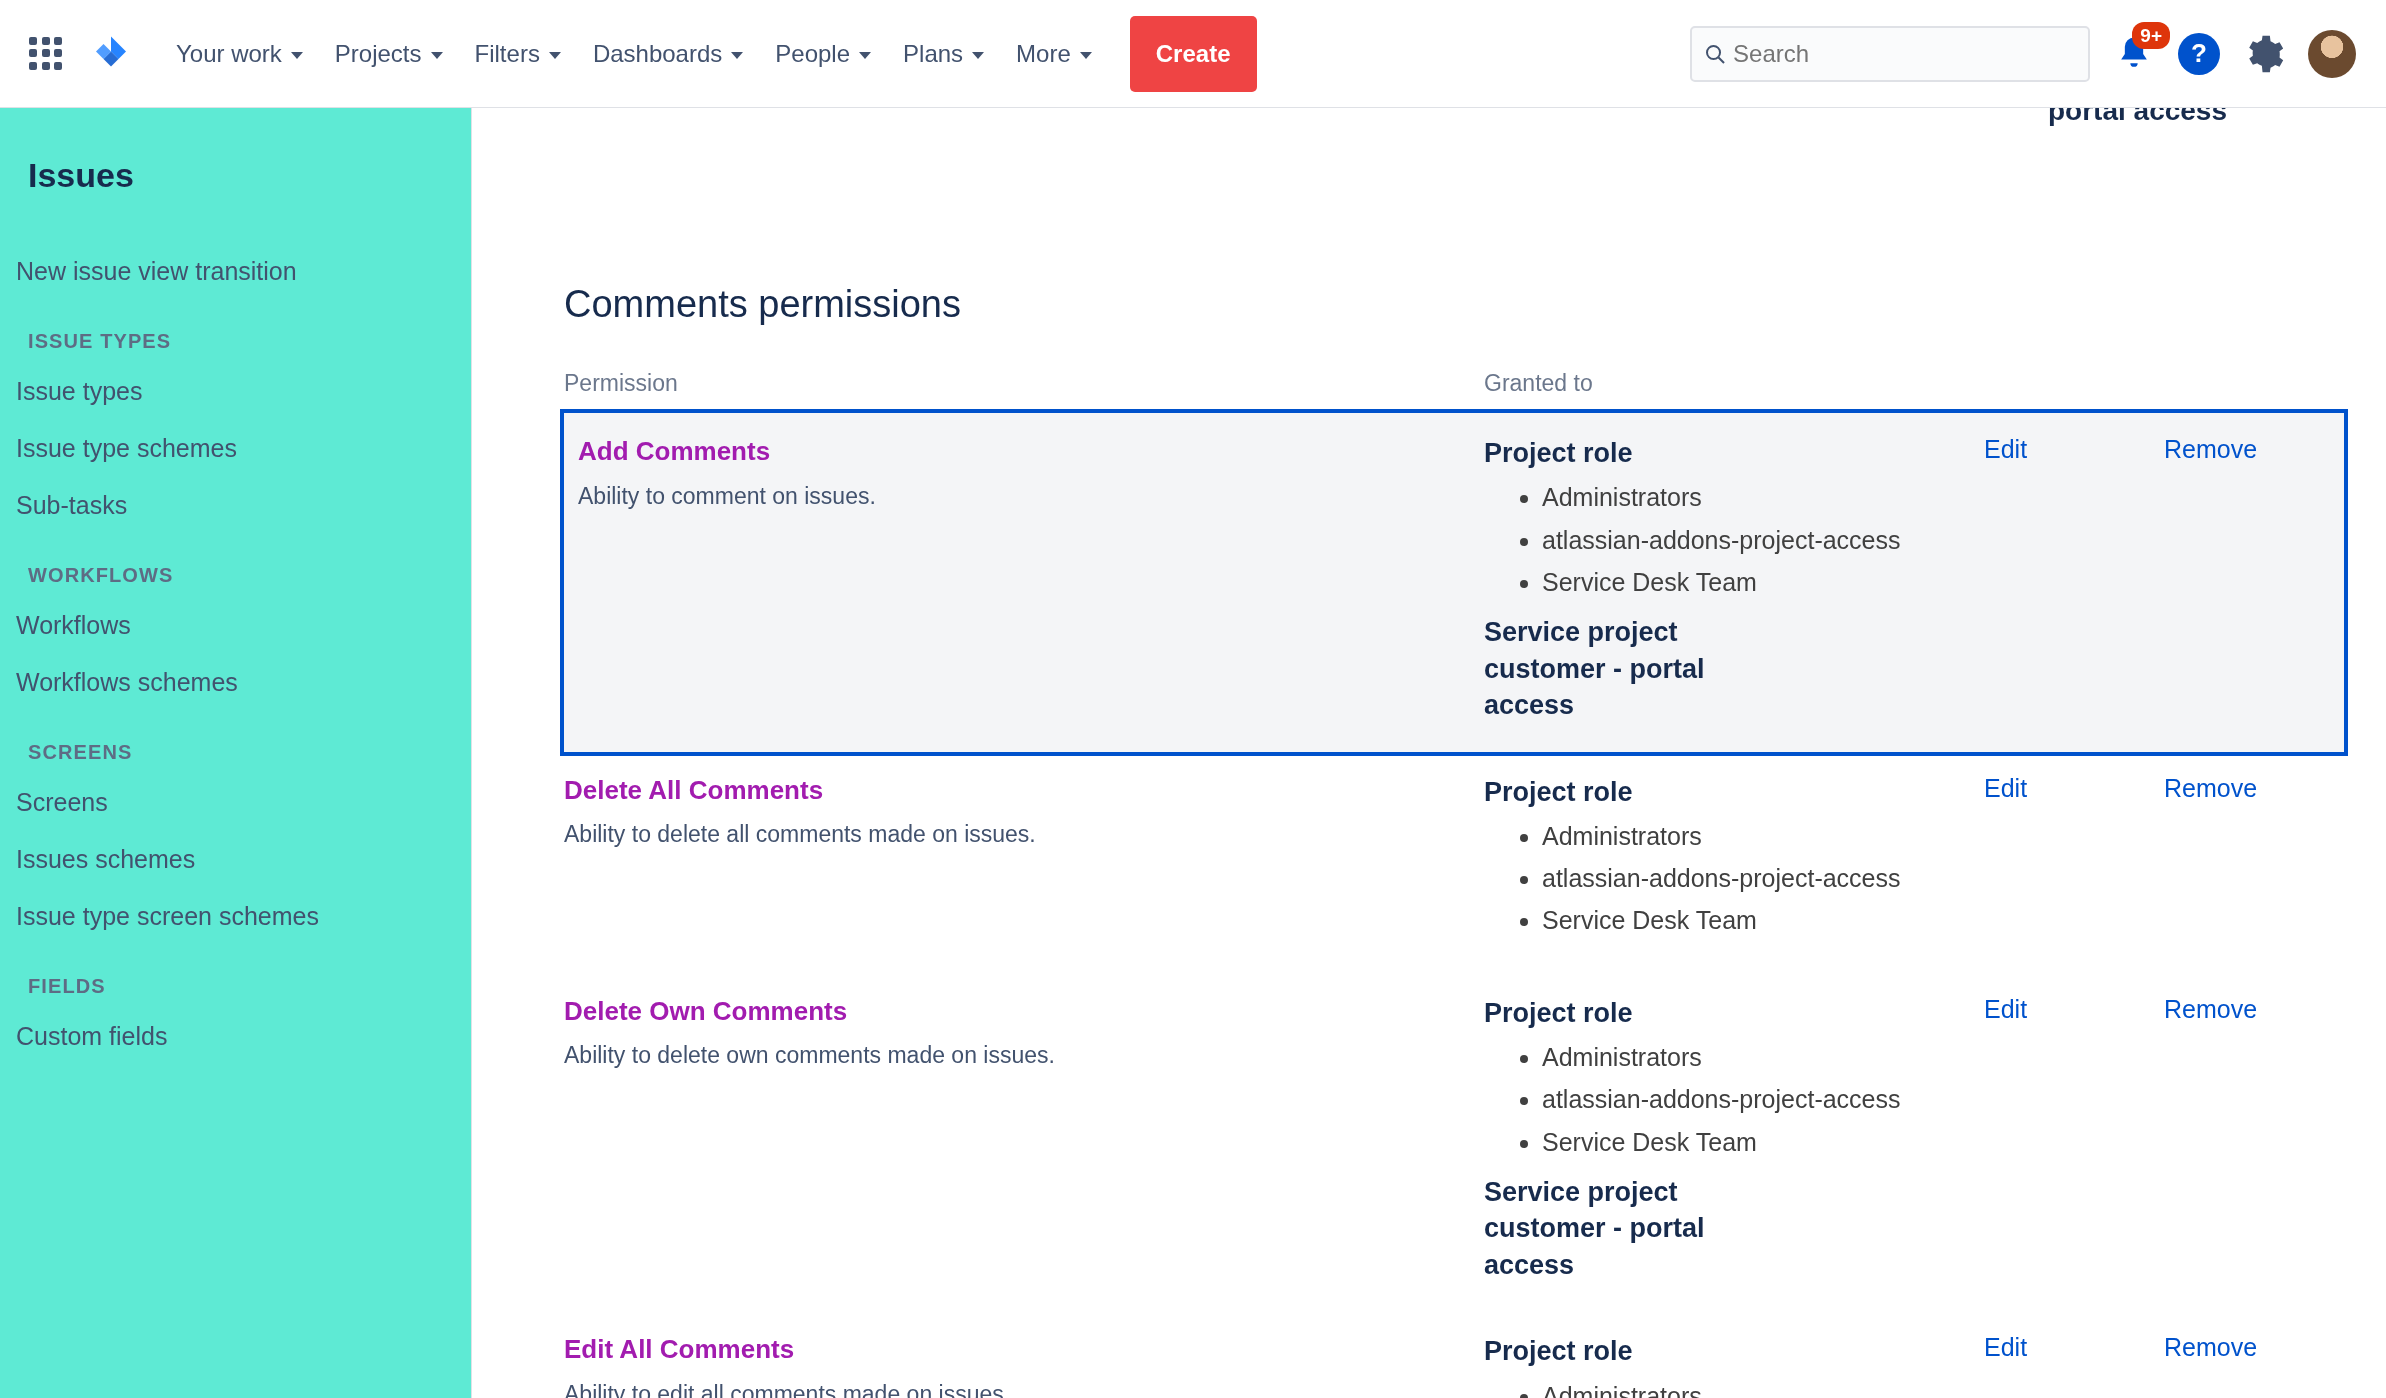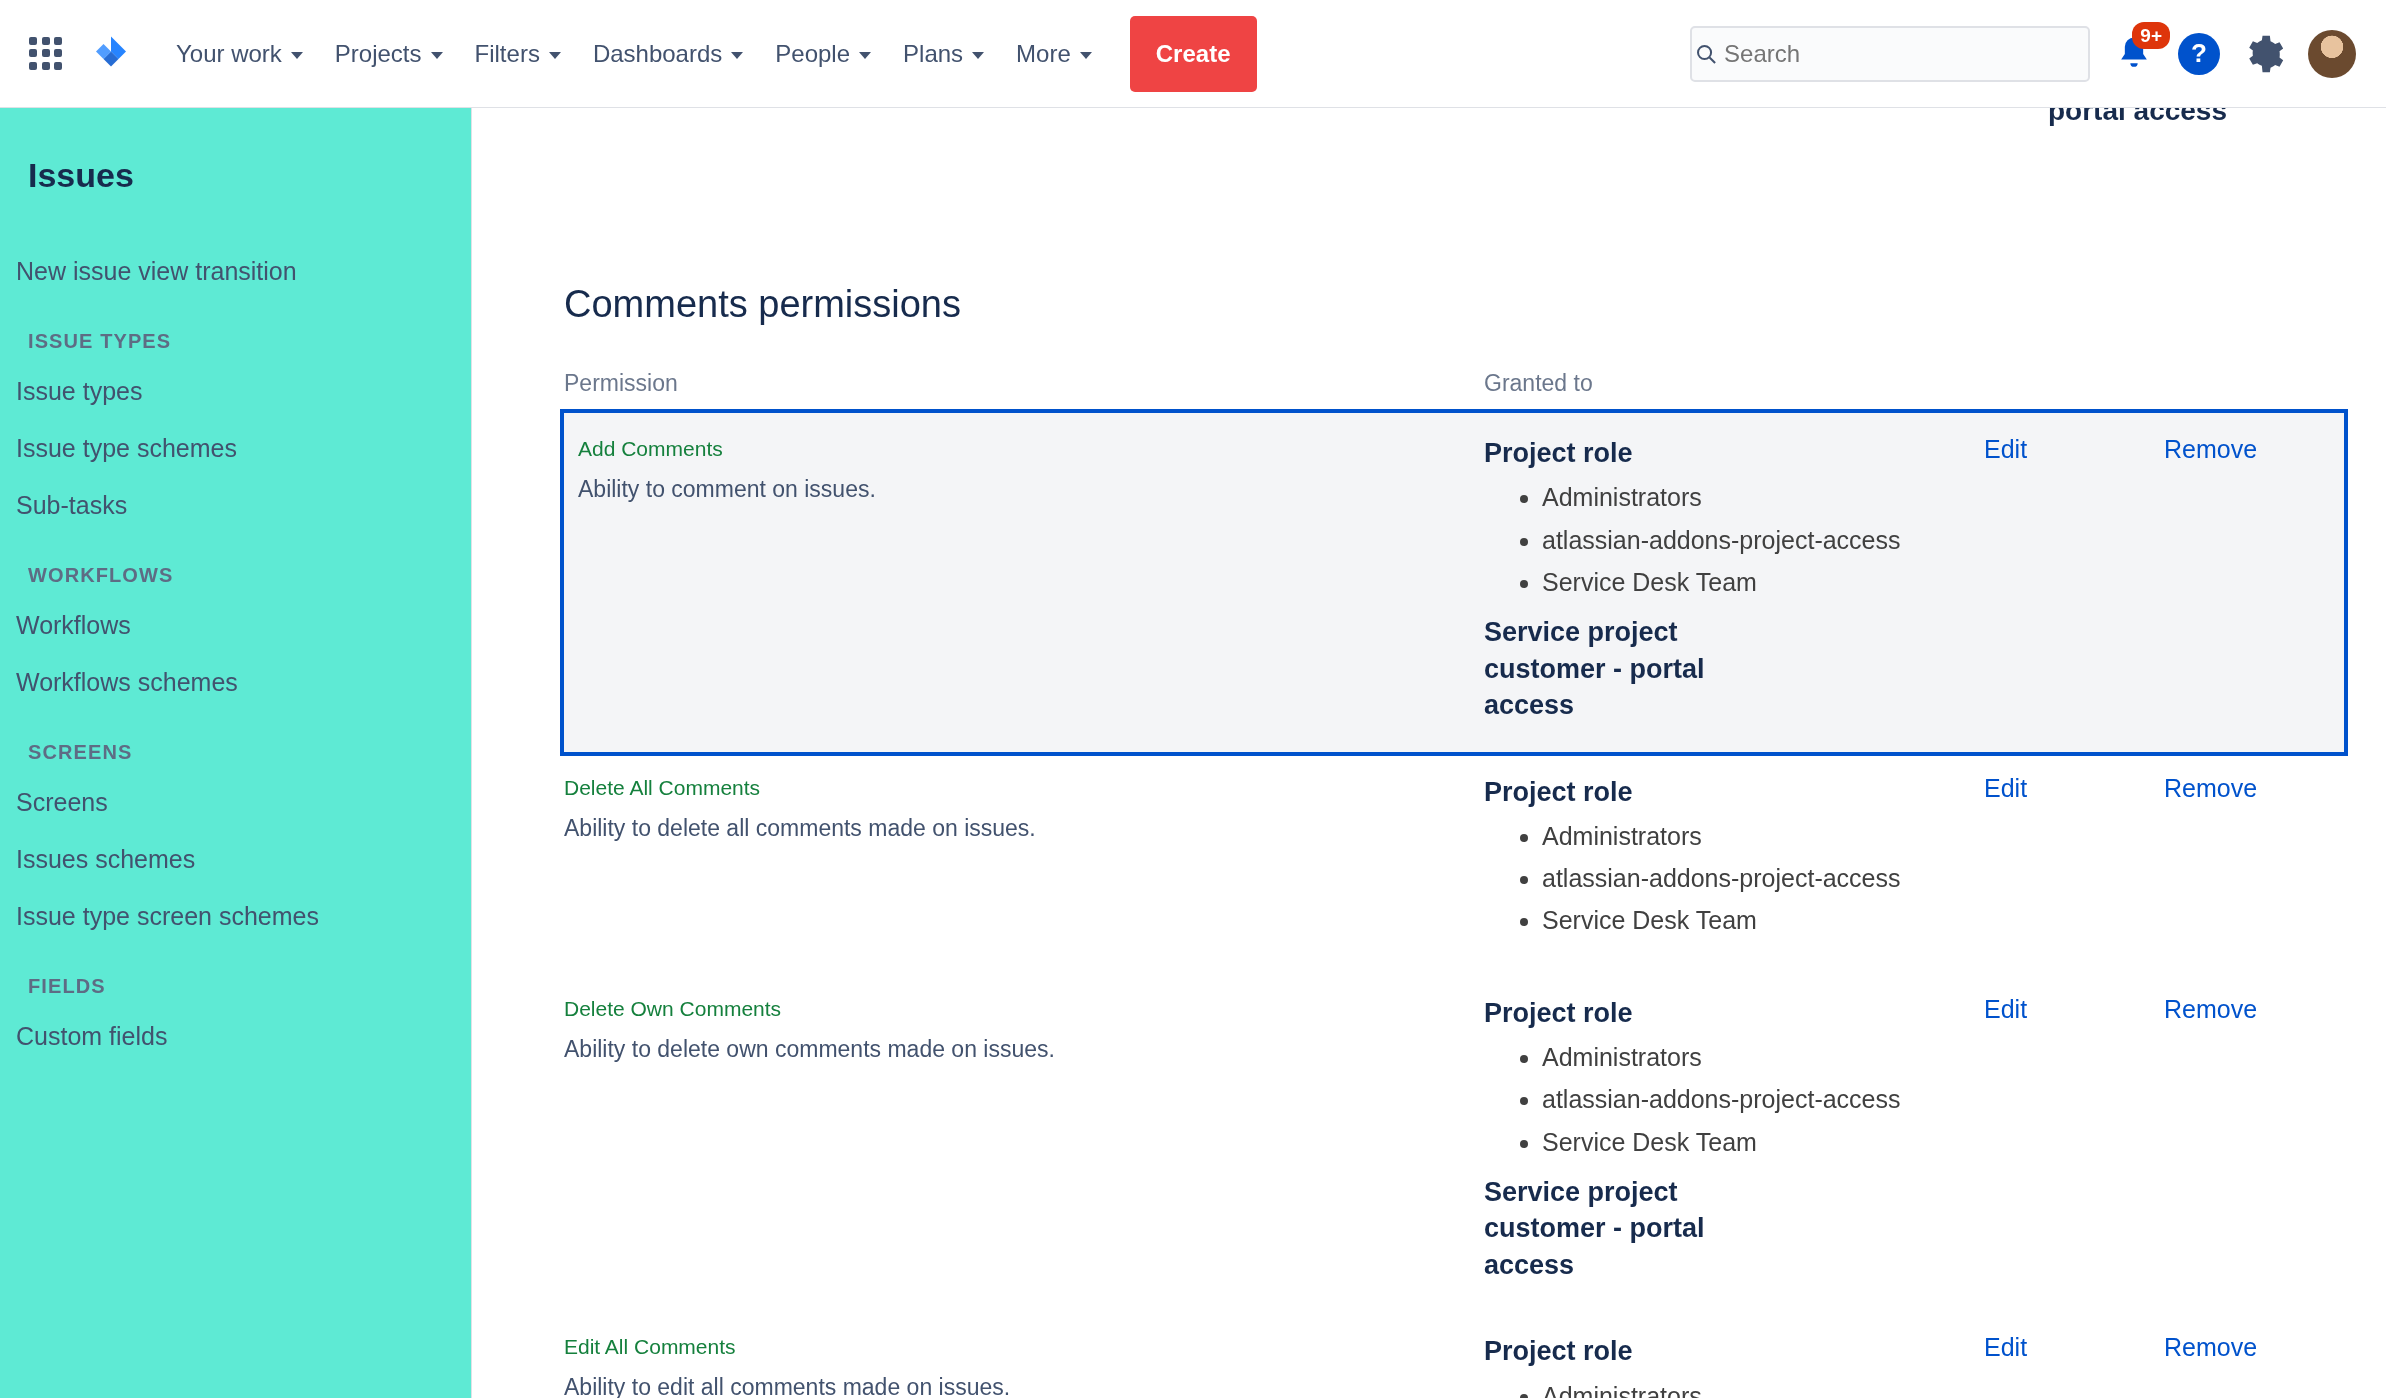--- a/index.html
+++ b/index.html
@@ -90,21 +90,21 @@
     gap: 22px;
   }
   .searchbox {
     width: 400px;
     height: 56px;
     border: 2px solid #DFE1E6;
     background: #FAFBFC;
     border-radius: 5px;
     display: flex;
     align-items: center;
-    padding: 0 2px;
+    padding: 0 11px;
     gap: 4px;
   }
   .searchbox input {
     border: none;
     background: transparent;
     outline: none;
     font-size: 24px;
     color: #7A869A;
     font-family: "Liberation Sans", sans-serif;
     width: 100%;
@@ -221,23 +221,23 @@
   }
   tr.row.selected td {
     background: #F4F5F7;
   }
   tr.row.selected {
     outline: 4px solid #0052CC;
   }
   tr.row.selected td:first-child { padding-left: 14px; }
   td.c1 { padding-left: 14px; }
   .perm-name {
-    font-size: 21px;
-    font-weight: 400;
-    color: #15803d;
+    font-size: 26px;
+    font-weight: 700;
+    color: #a21caf;
     line-height: 1.3;
   }
   .perm-desc {
     font-size: 23px;
     color: #42526E;
     margin-top: 12px;
     line-height: 1.35;
   }
   .grant-head {
     font-size: 27px;

